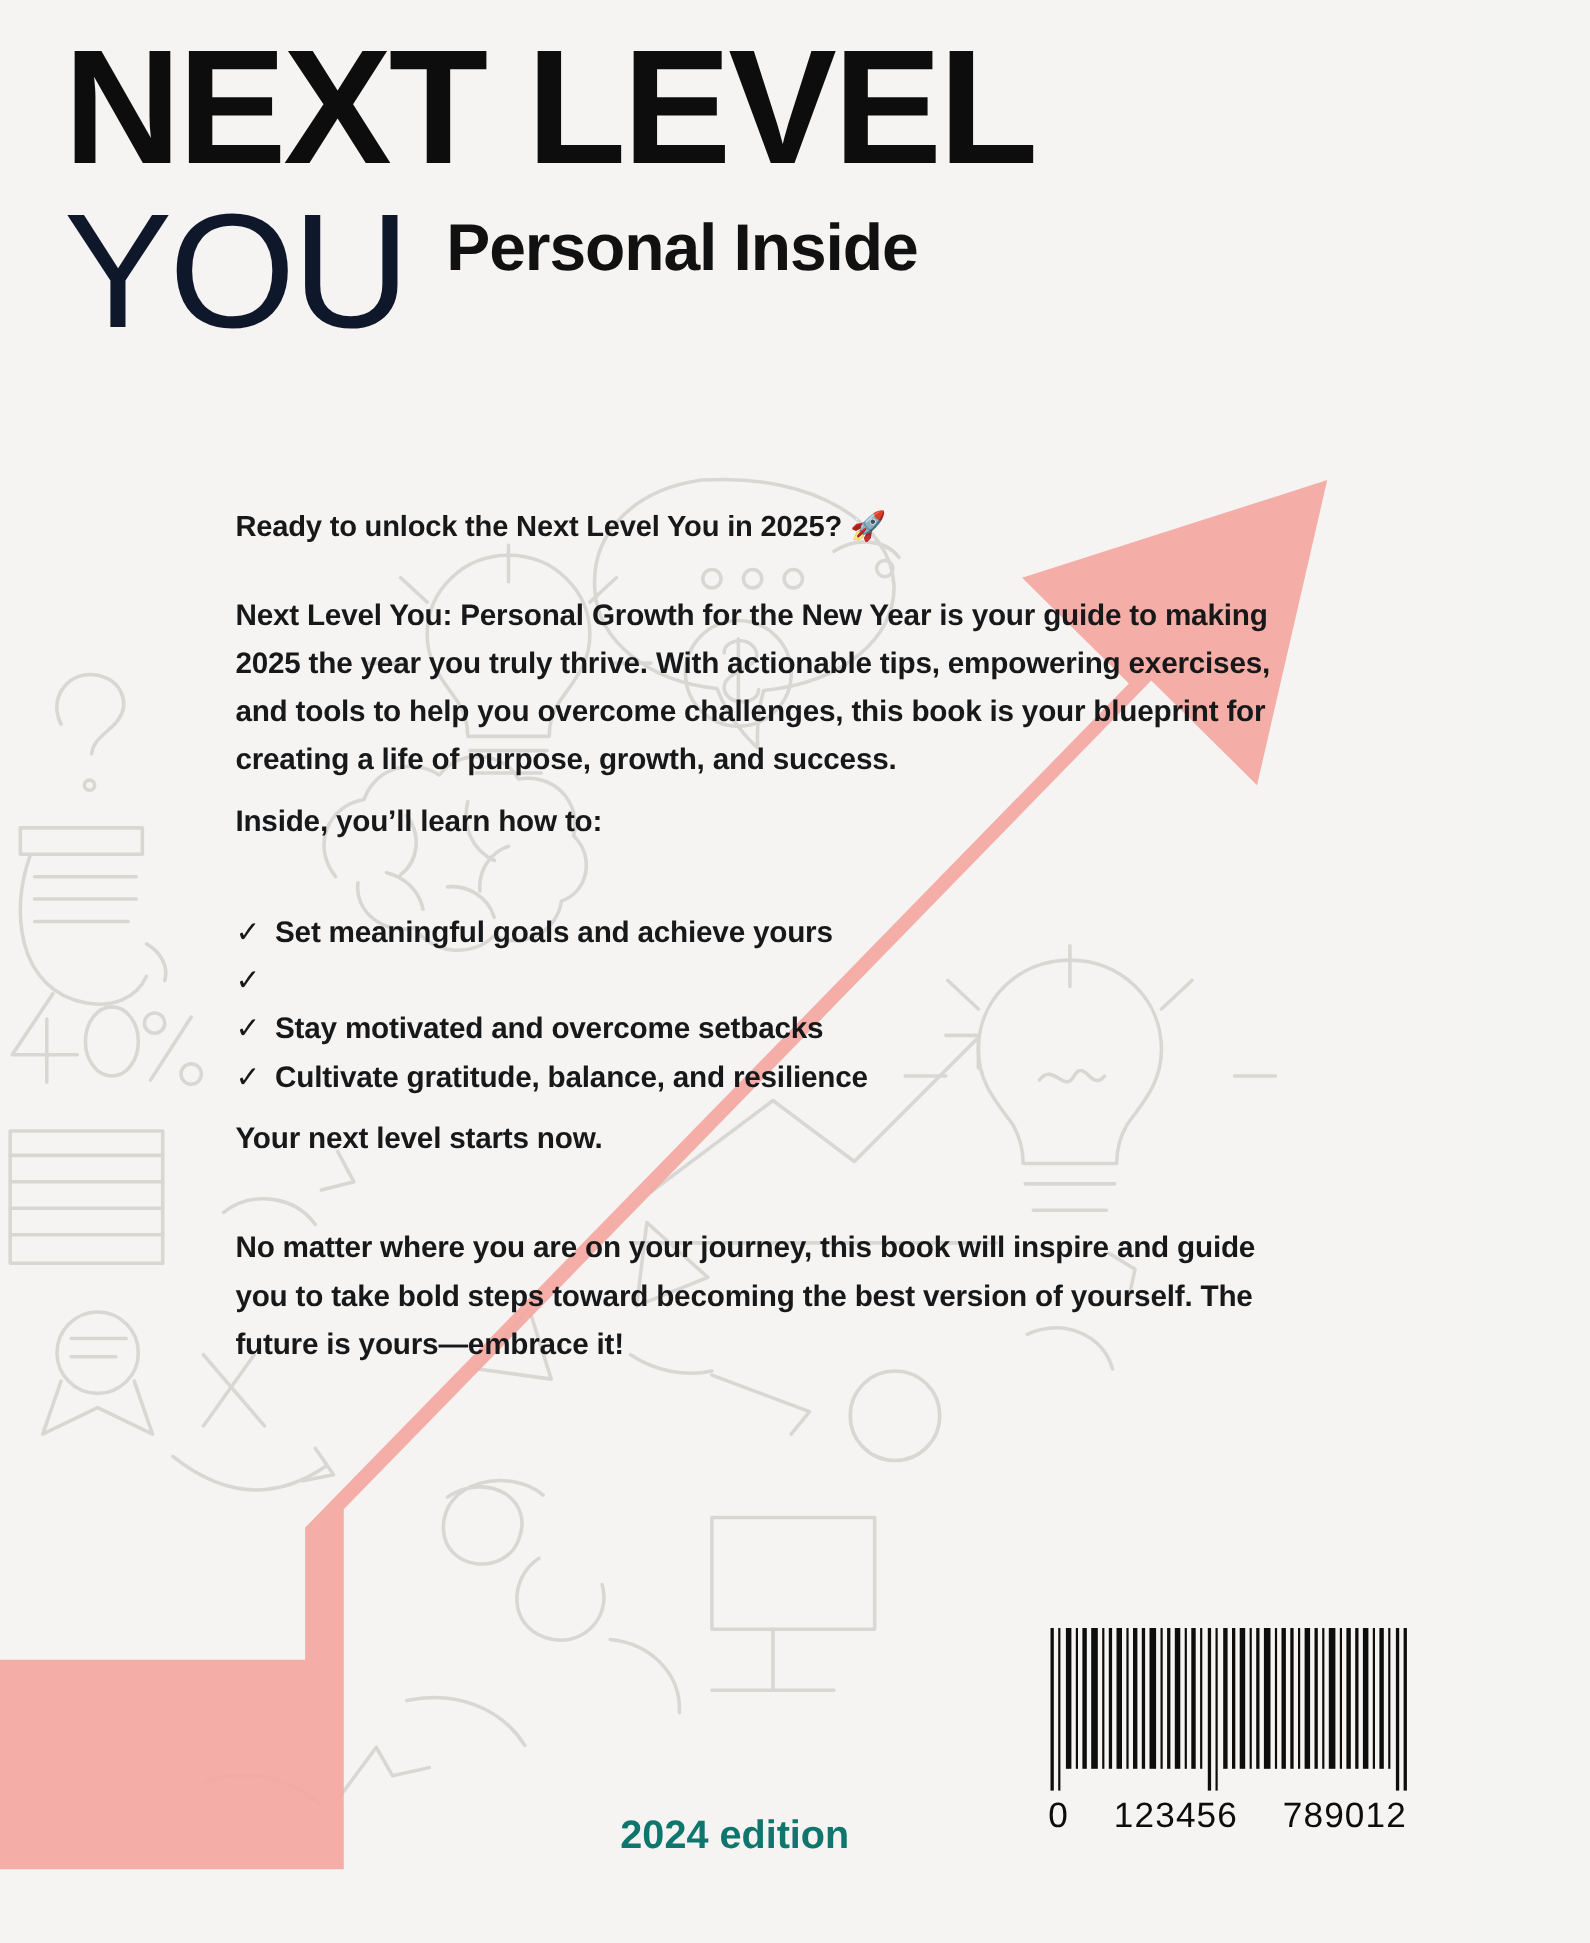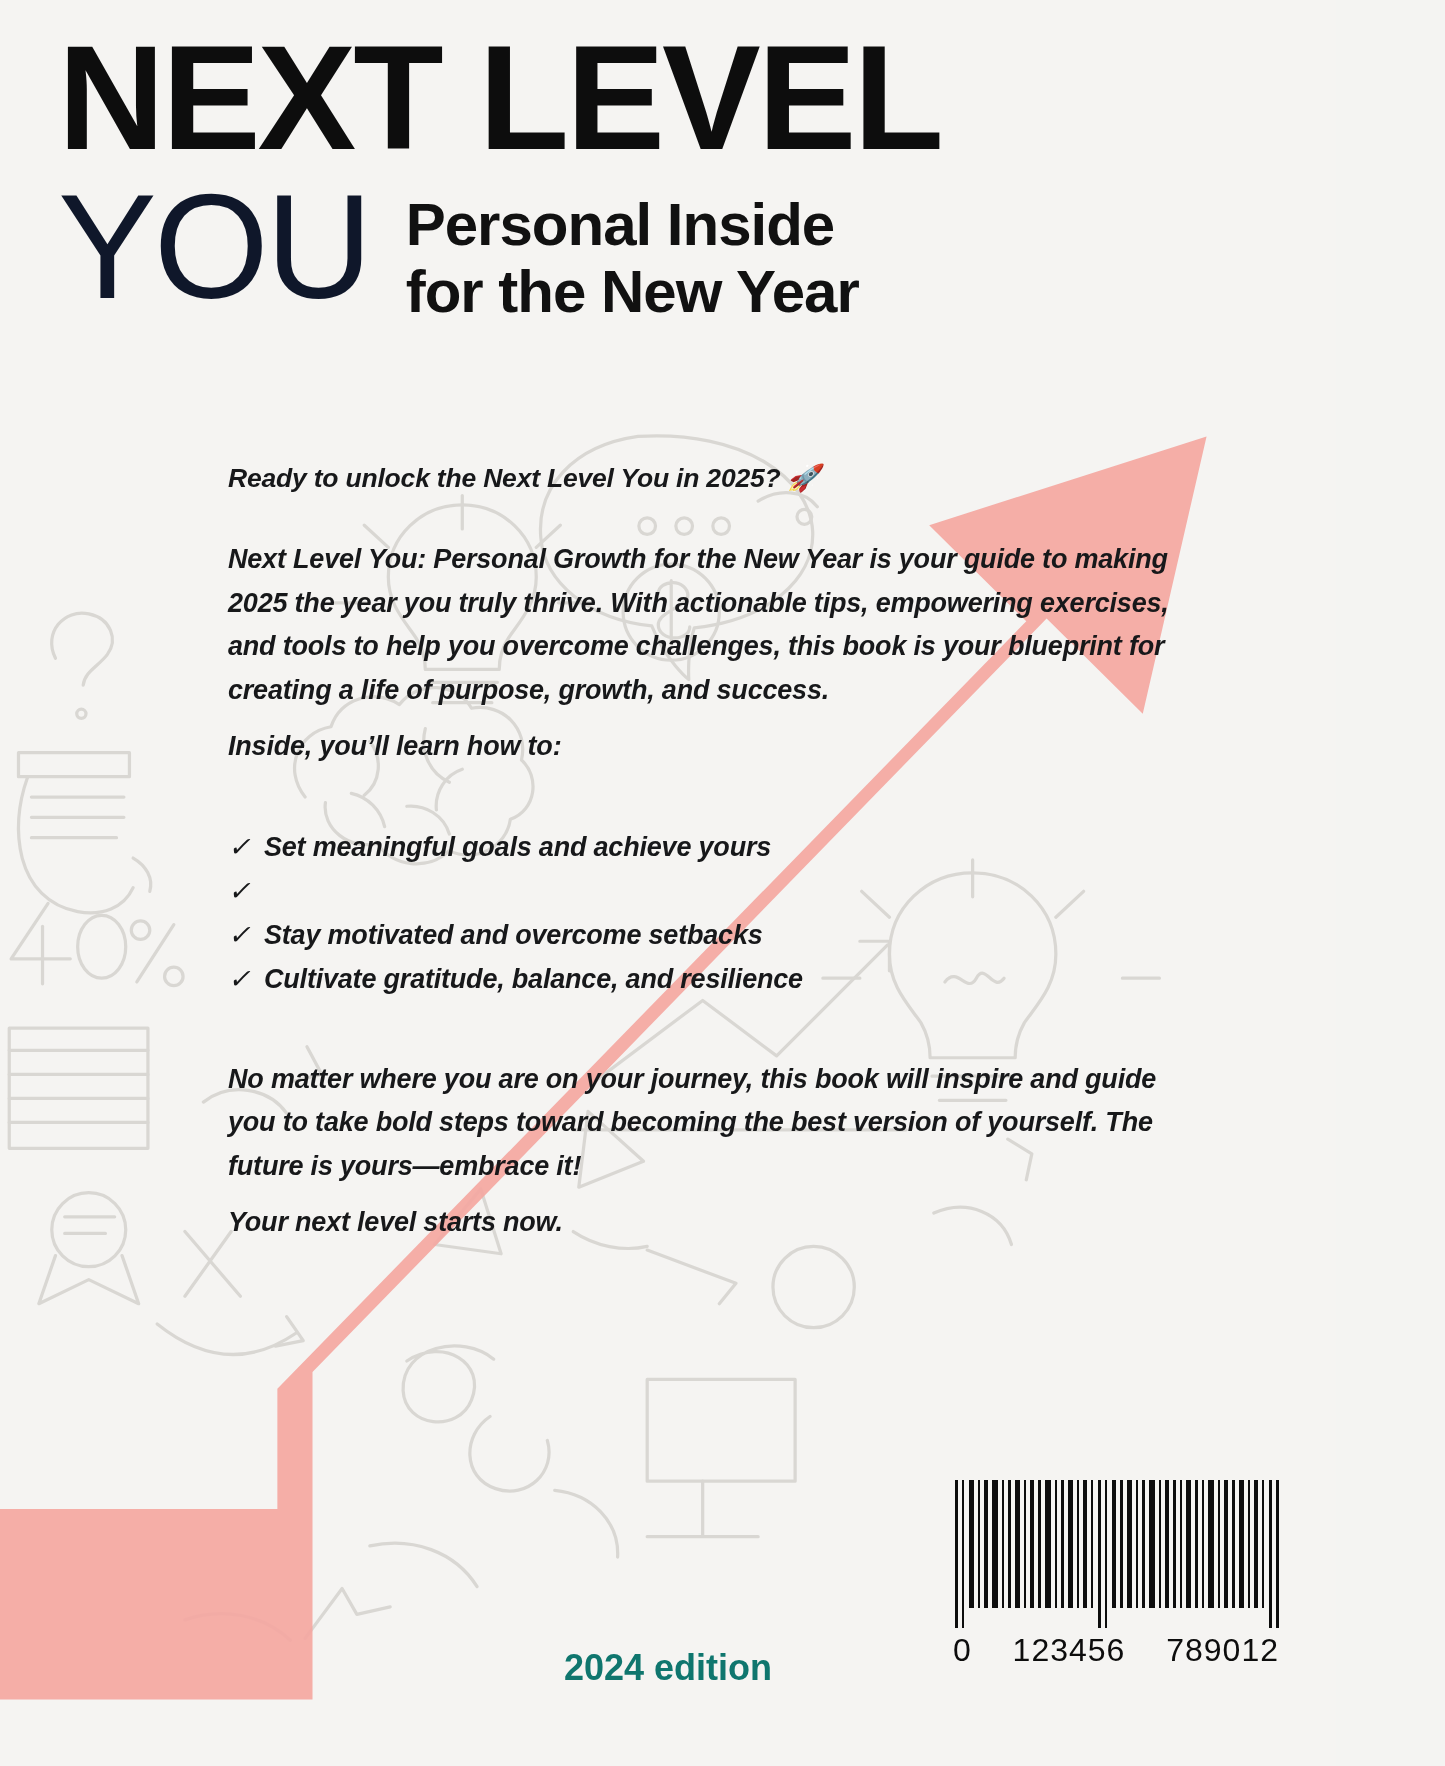--- a/index.html
+++ b/index.html
@@ -91,24 +91,23 @@
     font-weight: bold;
     font-size: 60px;
     line-height: 1.12;
     letter-spacing: -1px;
     color: #111111;
   }
 
   .body-block {
     position: absolute;
     top: 462px;
-    left: 228px;
+    left: 214px;
     width: 960px;
     color: #17181a;
-    font-style: italic;
   }
   .hook {
     font-size: 26.5px;
     font-weight: bold;
     letter-spacing: -0.2px;
     margin: 0 0 44px 0;
   }
   .para {
     font-size: 27px;
     font-weight: bold;
@@ -279,21 +278,20 @@
   </div>
 
   <div class="content">
 
     <div class="title-block">
       <div class="title-line1">NEXT LEVEL</div>
       <div class="title-row2">
         <div class="title-line2">YOU</div>
         <div class="subtitle">
           <div>Personal Inside</div>
-          <div>for the New Year</div>
         </div>
       </div>
     </div>
 
     <div class="body-block">
       <p class="hook">Ready to unlock the Next Level You in 2025? 🚀</p>
       <p class="para">Next Level You: Personal Growth for the New Year is your guide to making 2025 the year you truly thrive. With actionable tips, empowering exercises, and tools to help you overcome challenges, this book is your blueprint for creating a life of purpose, growth, and success.</p>
       <p class="para para-tight">Inside, you’ll learn how to:</p>
 
       <ul class="checklist">
@@ -307,22 +305,22 @@
         <li>
           <span class="check">✓</span>
           <span>Stay motivated and overcome setbacks</span>
         </li>
         <li>
           <span class="check">✓</span>
           <span>Cultivate gratitude, balance, and resilience</span>
         </li>
       </ul>
 
+      <p class="para para-tight">Your next level starts now.</p>
       <p class="para para-last">No matter where you are on your journey, this book will inspire and guide you to take bold steps toward becoming the best version of yourself. The future is yours—embrace it!</p>
-      <p class="para para-tight">Your next level starts now.</p>
     </div>
 
     <div class="barcode">
       <svg class="barcode-bars" viewBox="0 0 330 148" xmlns="http://www.w3.org/2000/svg">
         <rect x="0" y="0" width="330" height="148" fill="#f5f4f2"></rect>
         <g fill="#0d0d0d">
           <rect x="4" y="0" width="3" height="148"></rect>
           <rect x="11" y="0" width="2" height="148"></rect>
           <rect x="18" y="0" width="5" height="128"></rect>
           <rect x="27" y="0" width="2" height="128"></rect>

